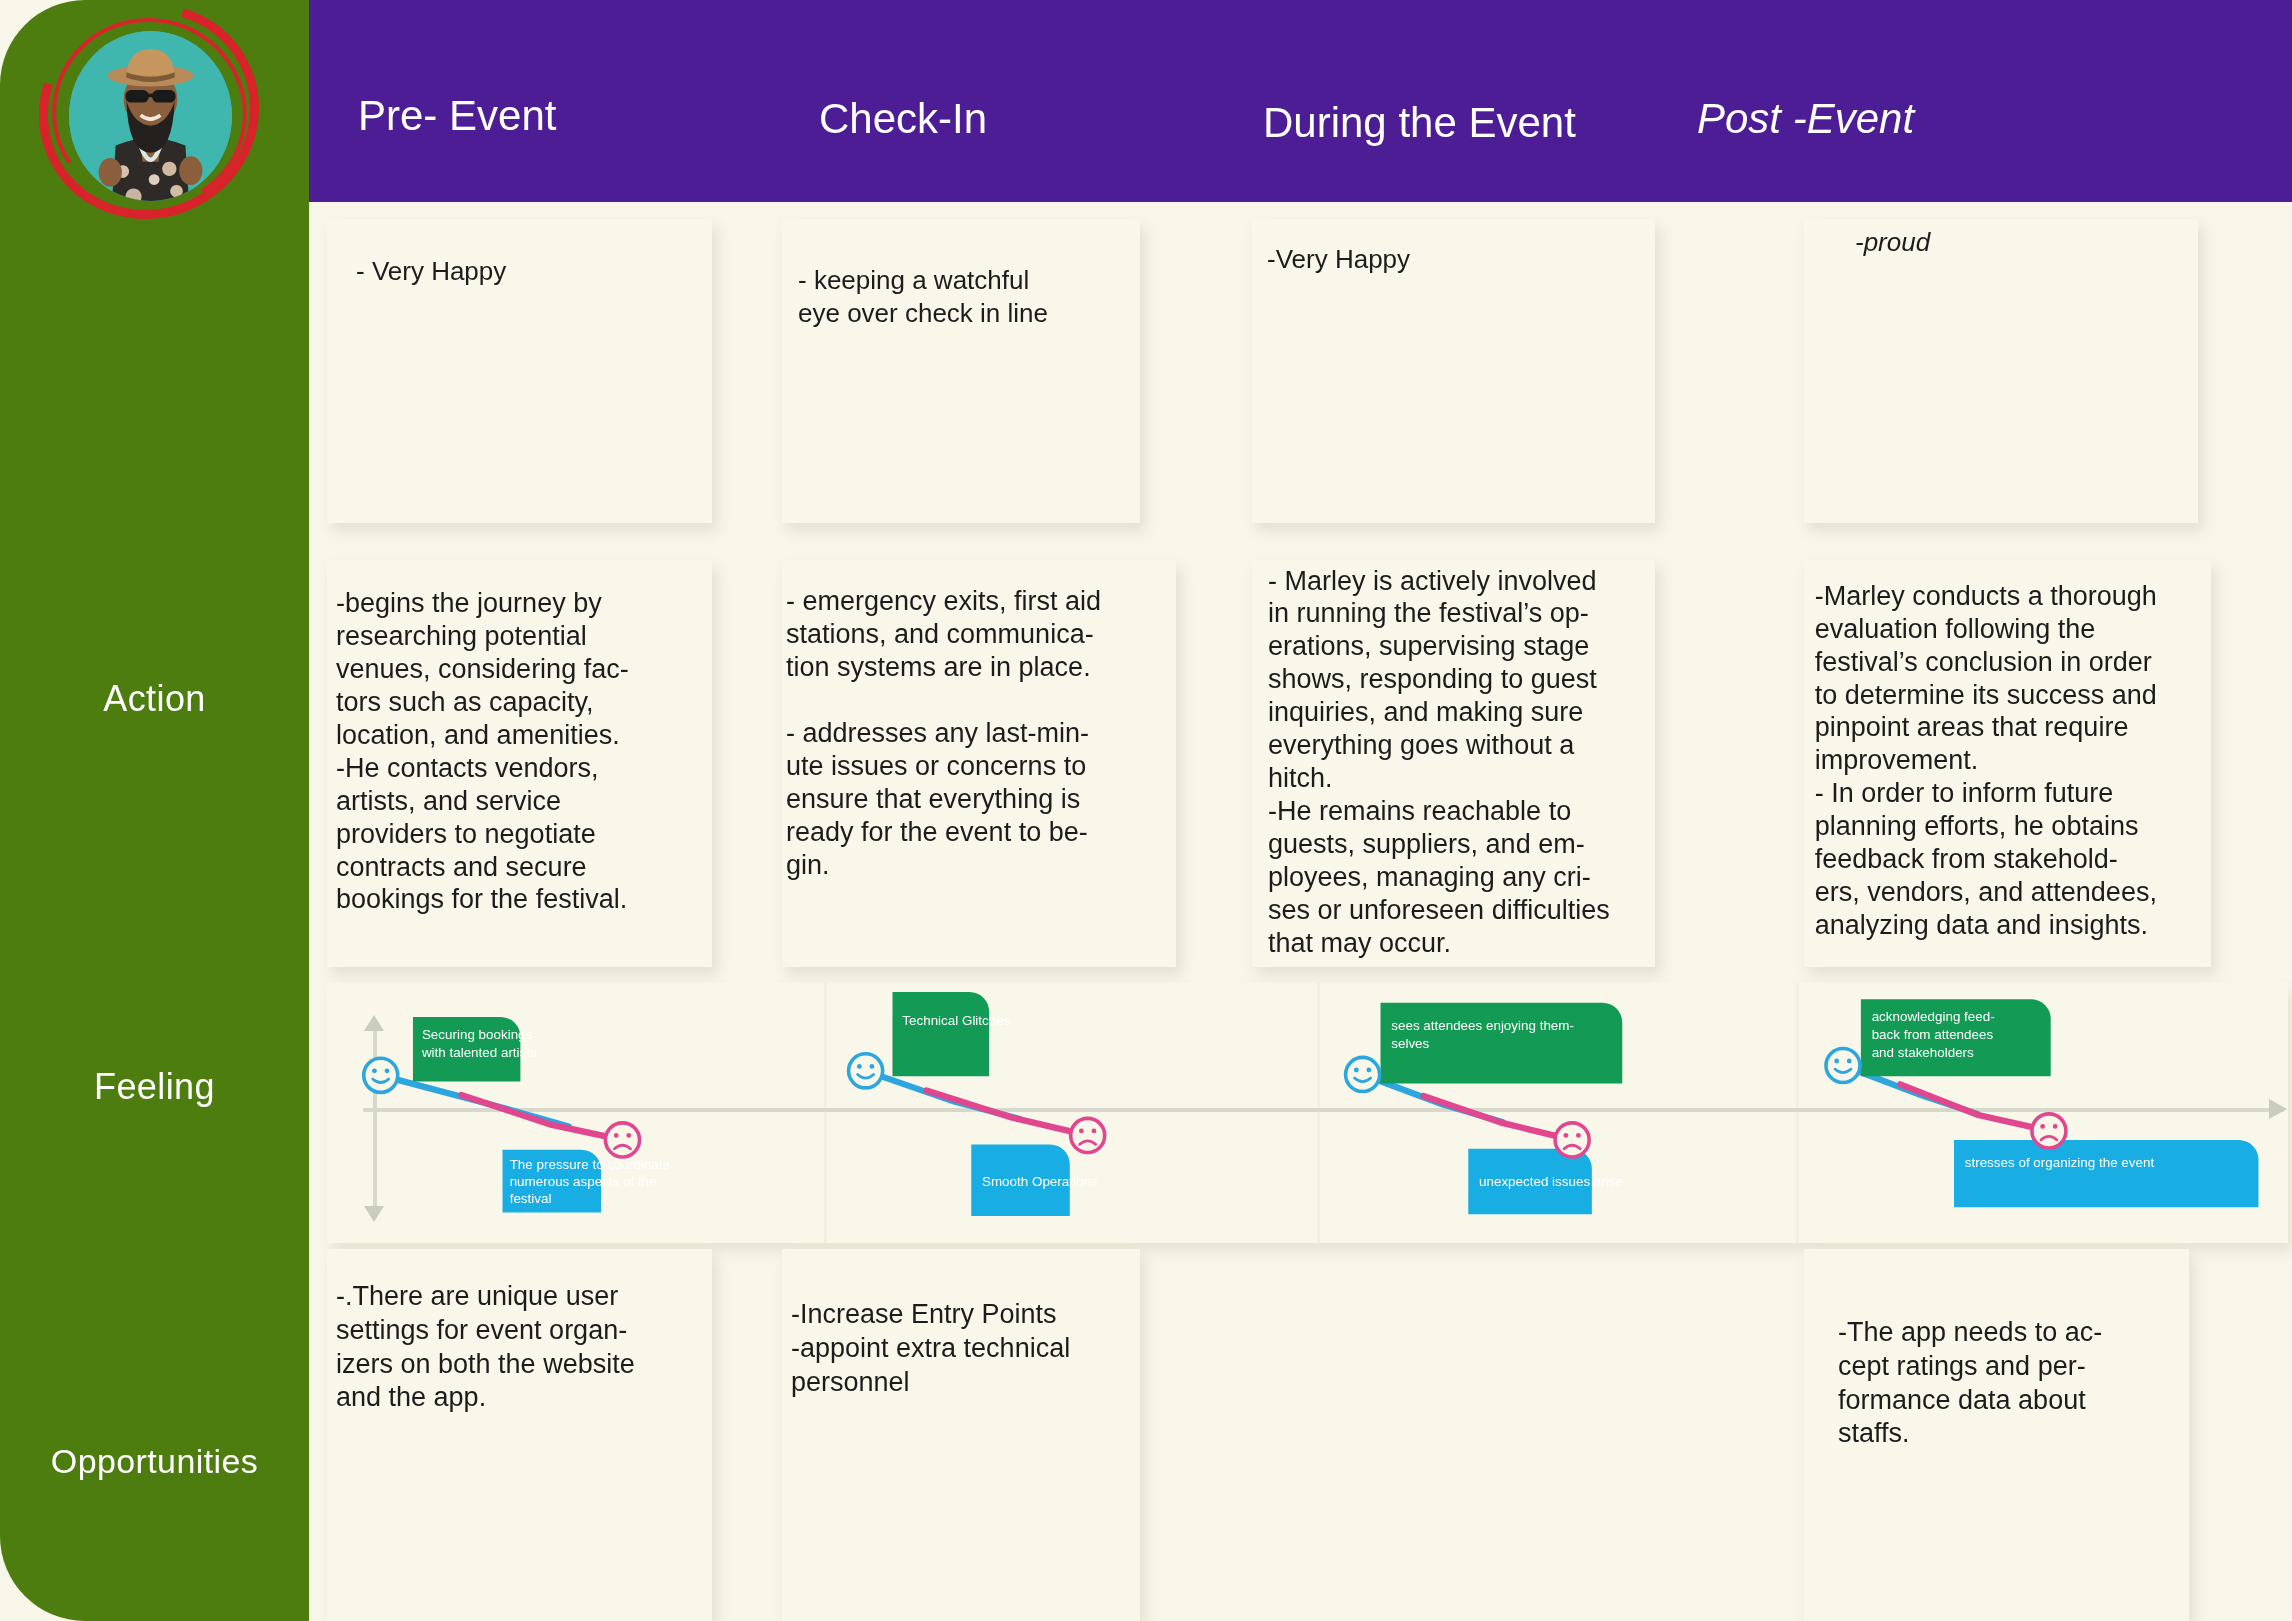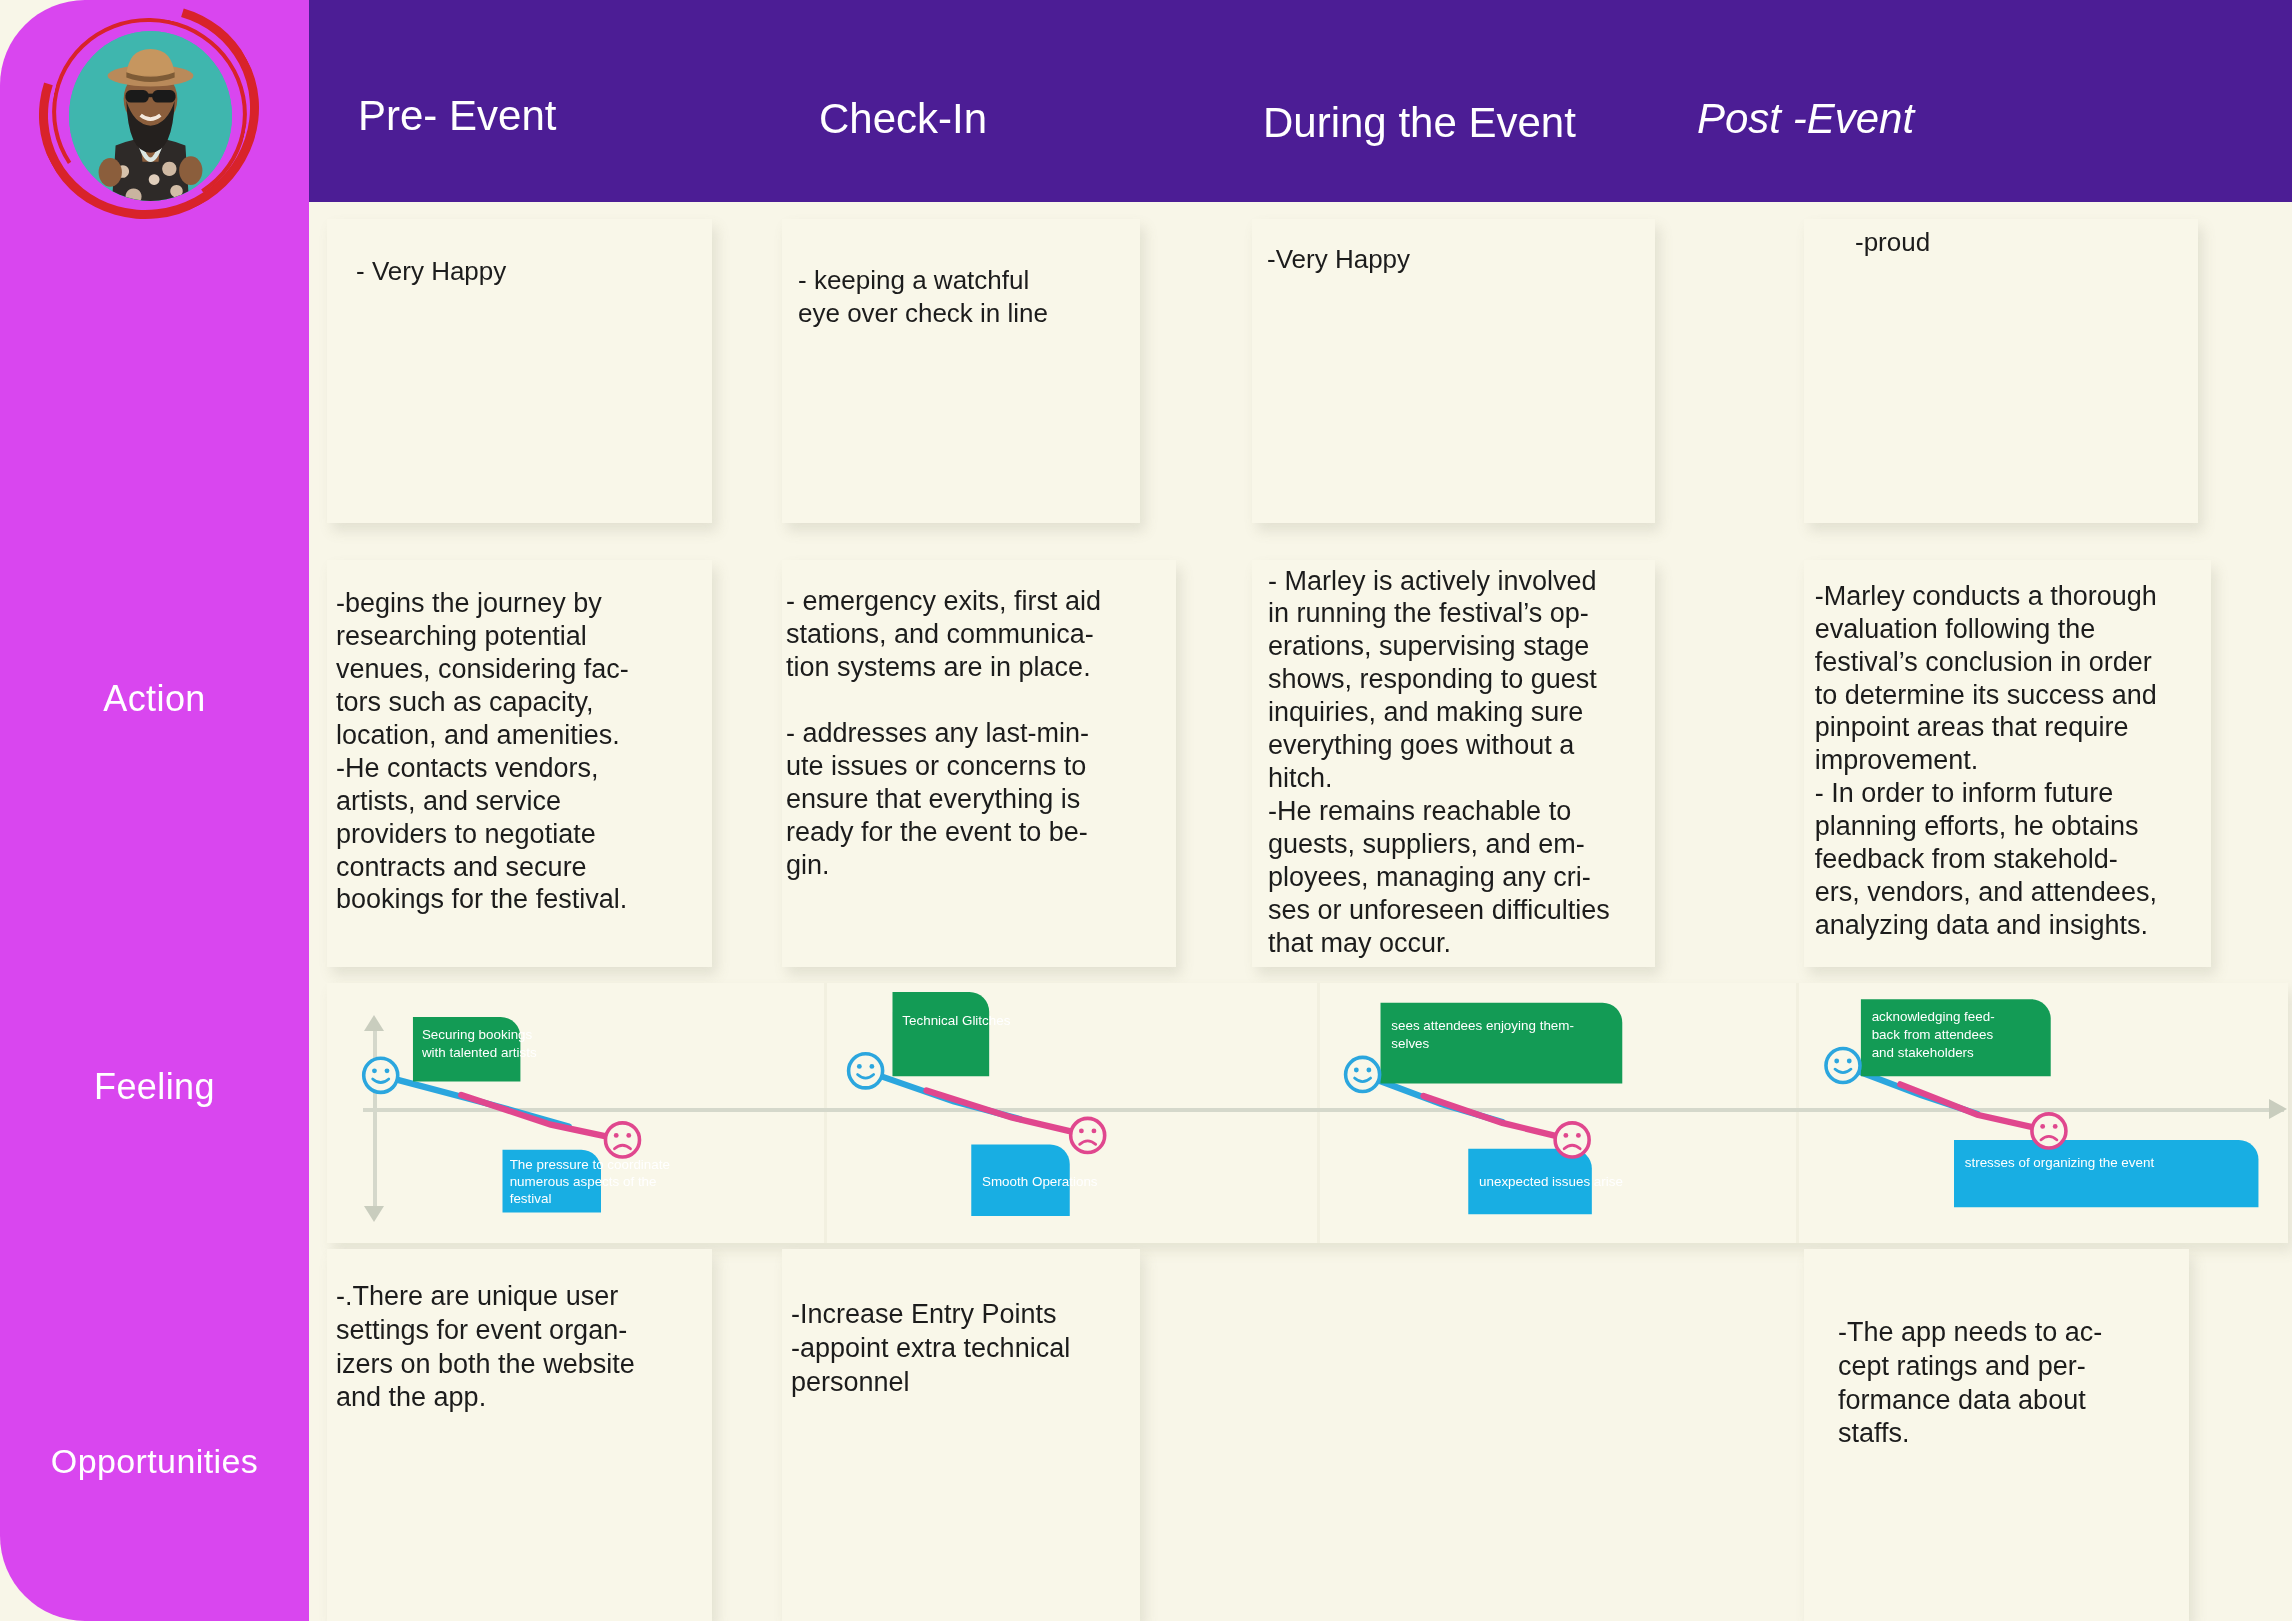--- a/index.html
+++ b/index.html
@@ -19,21 +19,21 @@
     height: 1621px;
     background: #F8F6E8;
   }
 
   
   .sidebar {
     position: absolute;
     left: 0; top: 0;
     width: 309px;
     height: 1621px;
-    background: #d946ef;
+    background: #4d7c0f;
     border-top-left-radius: 85px;
     border-bottom-left-radius: 85px;
     z-index: 5;
   }
 
   .avatar-wrap {
     position: absolute;
     left: 27px;
     top: 3.6px;
     width: 244px;
@@ -121,21 +121,21 @@
     font-size: 24px;
     line-height: 1.25;
     white-space: pre-line;
   }
 
   
   .r1 { top: 219px; height: 304px; }
   .r1.w0 { width: 385px; }
   .r1.w1 { width: 358px; }
   .r1.w2 { width: 403px; }
-  .r1.w3 { width: 394px; }
+  .r1.w3 { width: 394px; font-style: italic; }
   .r1 .card-text { font-size: 26px; }
 
   
   .r2 { top: 560px; height: 407px; }
   .r2.w0 { width: 385px; }
   .r2.w1 { width: 394px; }
   .r2.w2 { width: 403px; }
   .r2.w3 { width: 407px; }
   .r2 .card-text { font-size: 27px; line-height: 1.22; }
 

